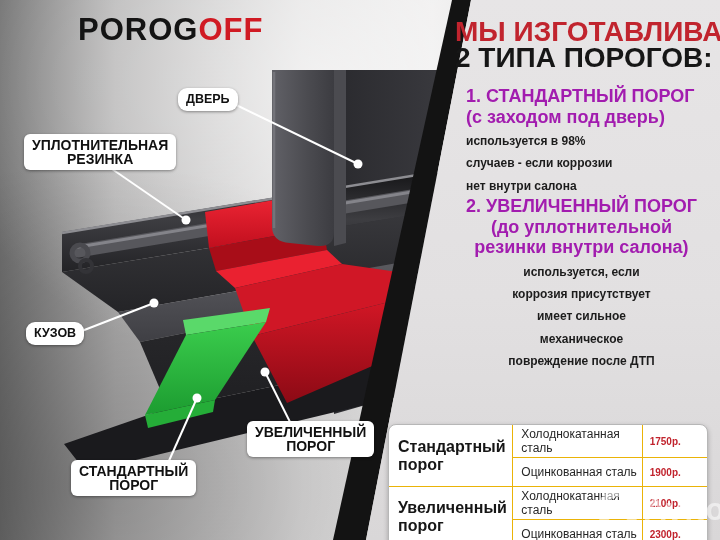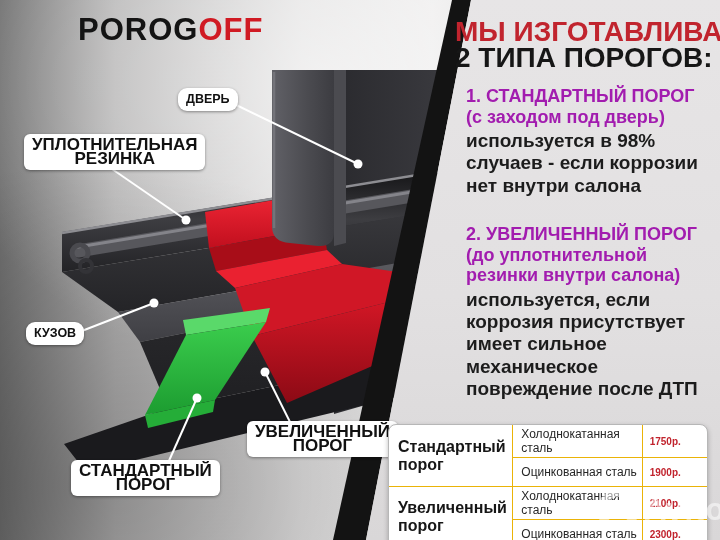--- a/index.html
+++ b/index.html
@@ -10,32 +10,32 @@
            clip-path:polygon(62.78% 0,65.42% 0,50.83% 100%,46.25% 100%);}
   .right-panel{position:absolute;inset:0;z-index:3;
            clip-path:polygon(65.42% 0,100% 0,100% 100%,50.83% 100%);
            background:linear-gradient(180deg,#e7e5e6 0%,#e2e0e1 55%,#d9d7d8 100%);}
   .logo{position:absolute;left:34px;top:12px;z-index:4;font-size:31px;font-weight:800;
         letter-spacing:1px;white-space:nowrap;margin-left:44px;}
   .logo .lg-black{color:#141414;}
   .logo .lg-red{color:#d01a23;}
   .callout{position:absolute;z-index:4;background:#ffffff;border-radius:6px;
            box-shadow:0 1px 3px rgba(0,0,0,.4);color:#111;font-weight:800;
-           text-align:center;padding:4px 8px;line-height:14px;font-size:17px;
+           text-align:center;padding:4px 8px;line-height:14px;font-size:14px;
            white-space:nowrap;}
   .callout.single{font-size:12.5px;line-height:15px;border-radius:9px;}
   .panel-title{position:absolute;top:19px;left:455px;right:11px;text-align:right;
                font-weight:800;font-size:28px;line-height:26px;z-index:4;white-space:nowrap;}
   .panel-title .t-red{color:#c1242e;}
   .panel-title .t-dark{color:#161616;}
   .section{position:absolute;left:466px;z-index:4;white-space:nowrap;}
   .sec-1{top:86px;}
-  .sec-2{top:224px;}
+  .sec-2{top:196px;text-align:center;}
   .sec-head{color:#a21caf;font-weight:700;font-size:18px;line-height:20.5px;}
-  .sec-body{color:#1c1c1c;font-weight:700;font-size:19px;line-height:22.4px;margin-top:3px;}
+  .sec-body{color:#1c1c1c;font-weight:700;font-size:12px;line-height:22.4px;margin-top:3px;}
   .price-wrap{position:absolute;left:388px;top:424px;width:318px;z-index:4;
               background:#fff;border-radius:8px;overflow:hidden;
               box-shadow:0 2px 5px rgba(0,0,0,.25);border:1px solid #b7b7b7;}
   table.prices{border-collapse:collapse;width:100%;}
   table.prices td{border:1px solid #eab308;vertical-align:middle;height:24px;}
   table.prices tr:first-child td{border-top:none;}
   table.prices tr td:first-child{border-left:none;margin-top:13px;}
   table.prices tr td:last-child{border-right:none;}
   table.prices tr:last-child td{border-bottom:none;}
   td.p-type{width:113px;font-size:16px;line-height:18px;font-weight:800;color:#161616;

